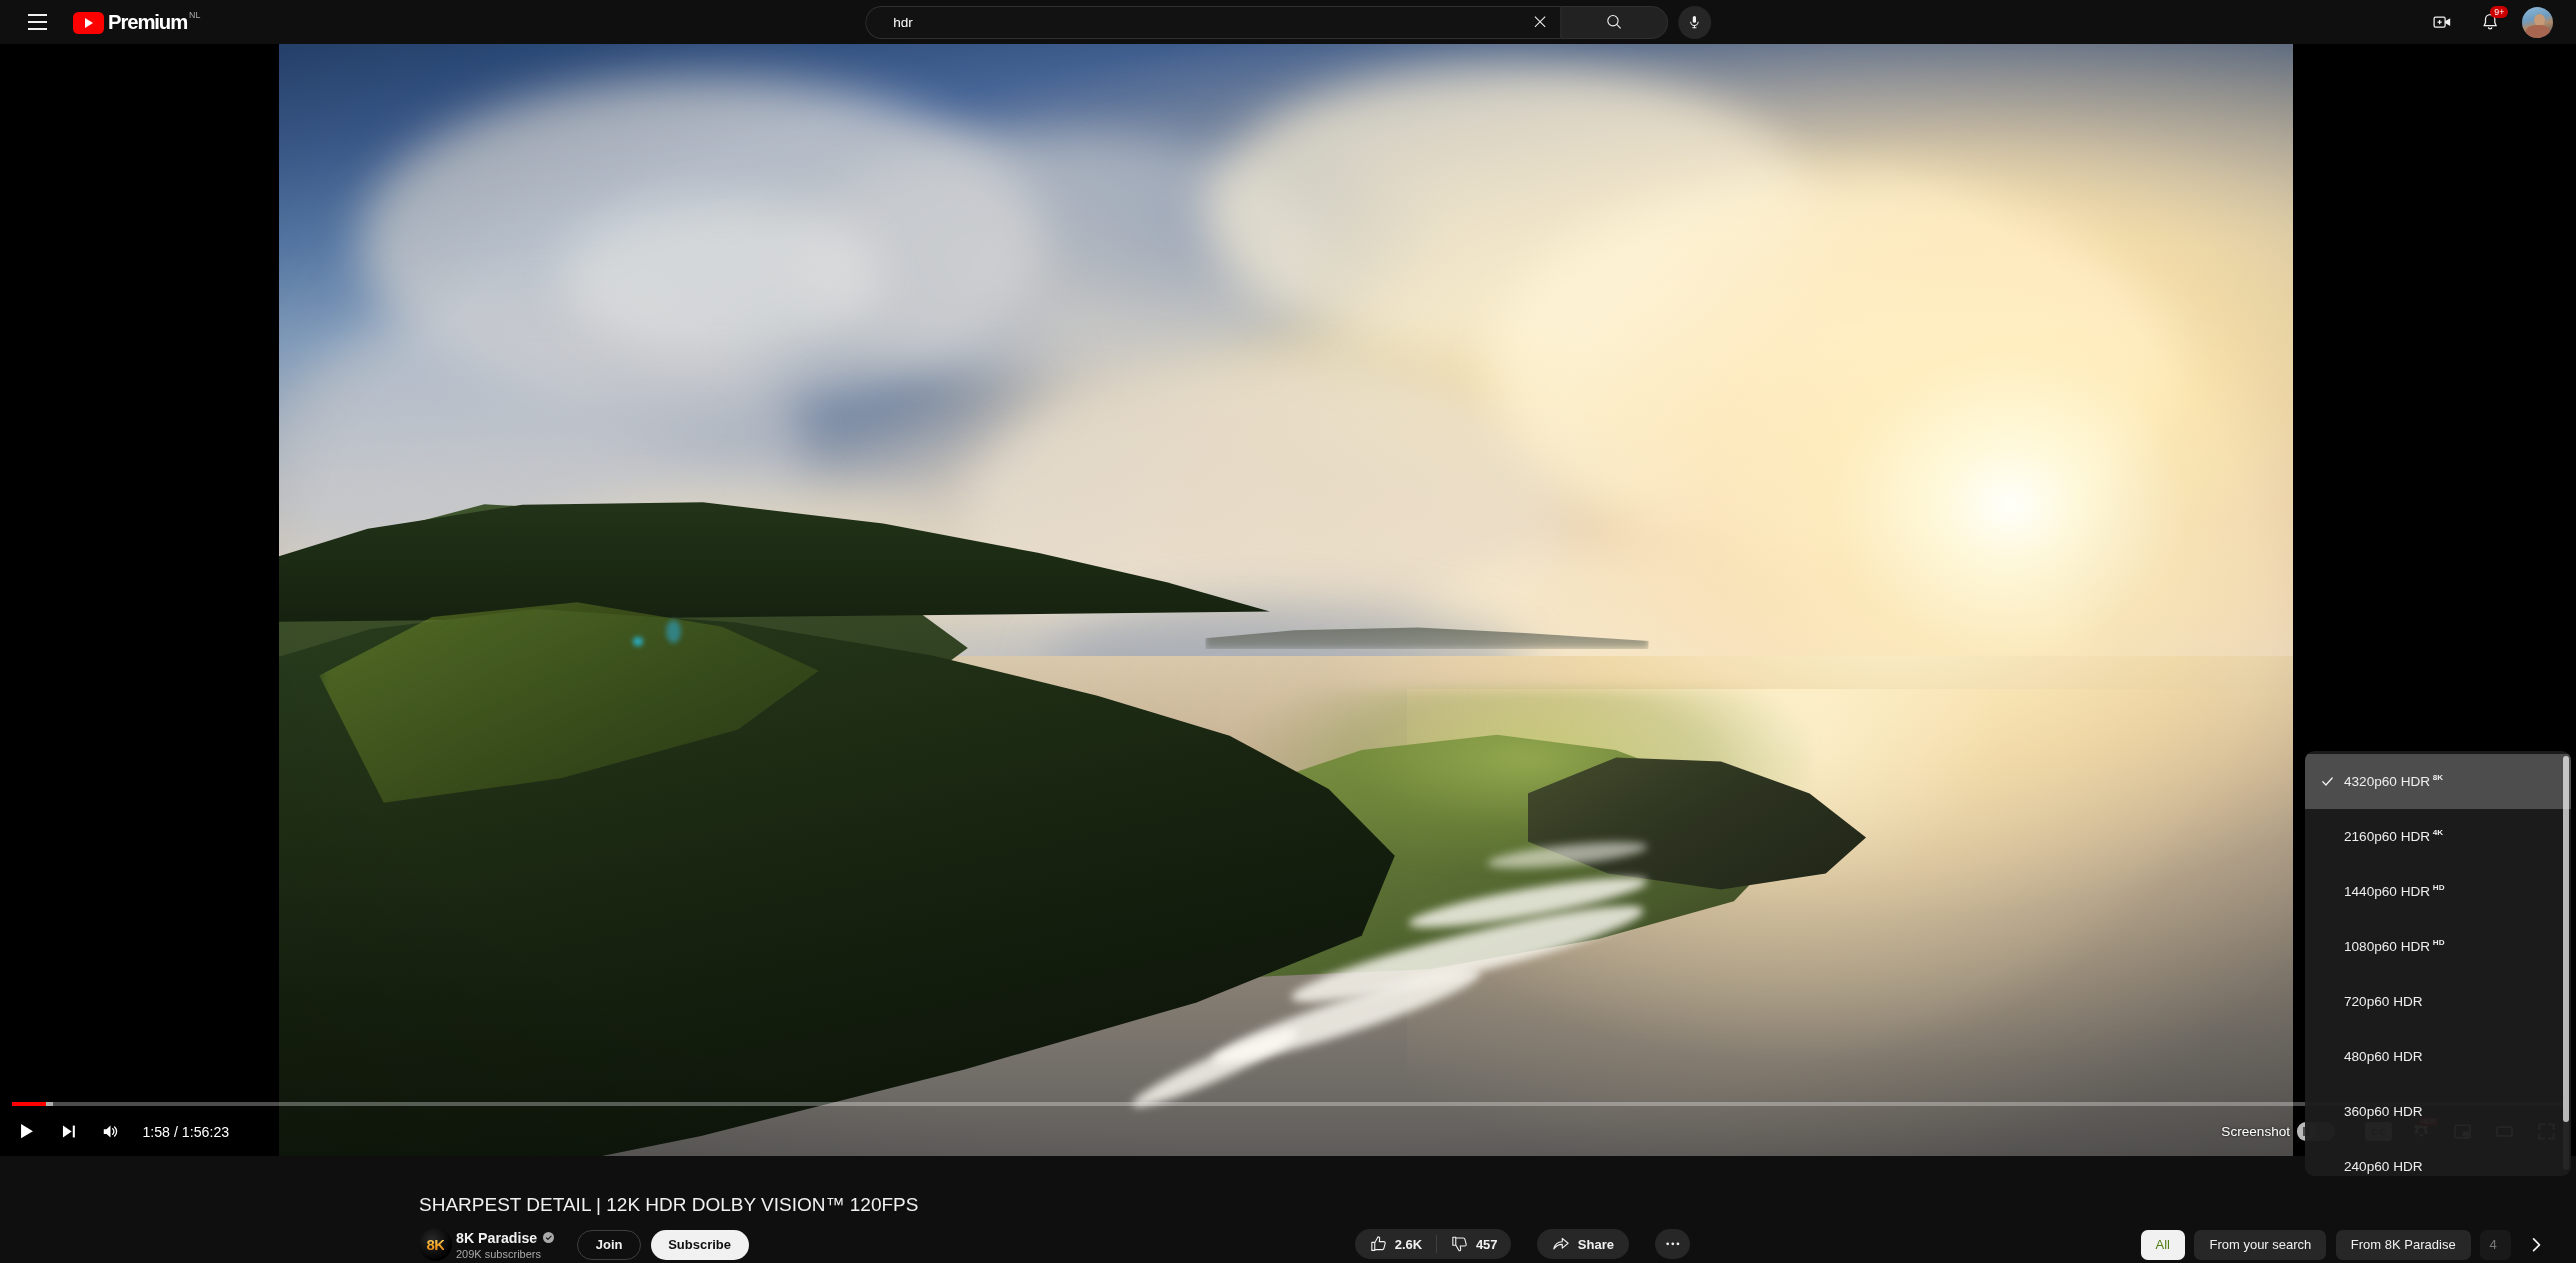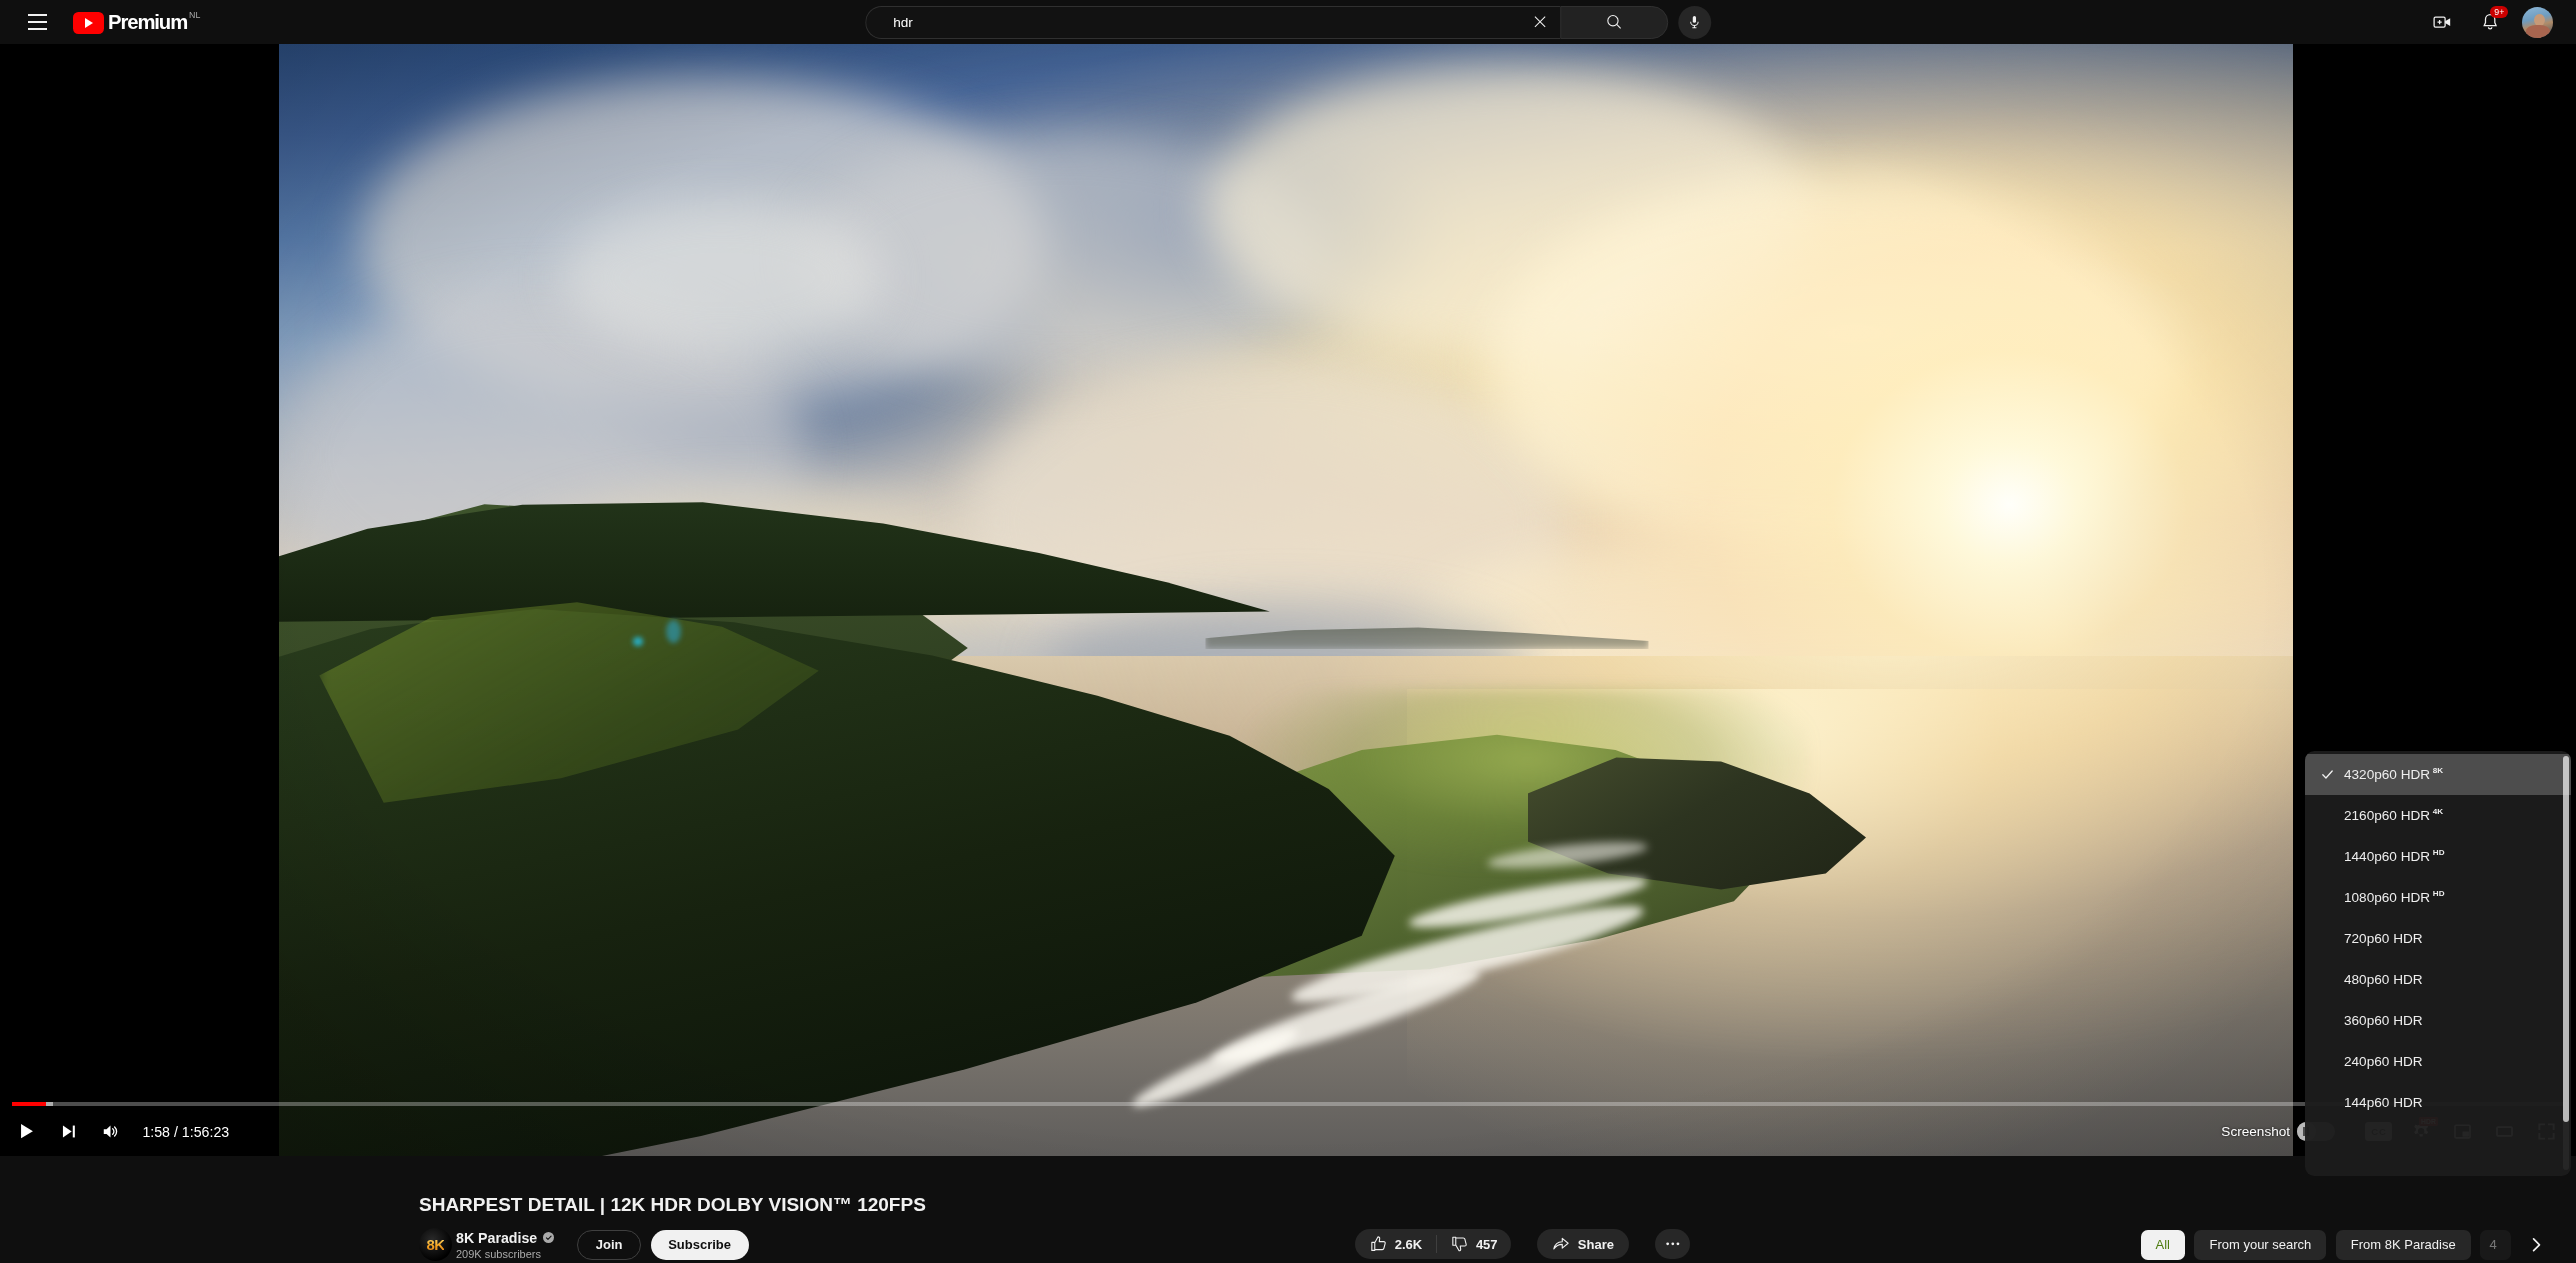--- a/index.html
+++ b/index.html
@@ -266,21 +266,21 @@
   .qm-header {
     height: 49px; display: flex; align-items: center;
     padding-left: 13.6px; gap: 9.5px;
     border-bottom: 0.7px solid rgba(255,255,255,0.12);
     cursor: pointer;
   }
   .qm-back { width: 17.6px; height: 17.6px; display:flex; align-items:center; justify-content:center; }
   .qm-title { color: #eee; font-size: 13.6px; font-weight: 600; }
   .qm-list { padding-top: 2.7px; }
   .qm-item {
-    height: 41px; display: flex; align-items: center;
+    height: 55px; display: flex; align-items: center;
     padding-left: 15px; cursor: pointer;
     color: #eee; font-size: 13.6px; font-weight: 400;
   }
   .qm-item.selected { background: #4d4d4d; }
   .qm-check { width: 24.4px; flex-shrink: 0; display:flex; align-items:center; }
   .qm-label { white-space: nowrap; }
   .qm-sup {
     font-size: 8.1px; font-weight: 600;
     vertical-align: super; margin-left: 2.7px;
     position: relative; top: -4.1px;
@@ -372,21 +372,21 @@
   }
 
   
   .below {
     position: absolute; top: 1156px; left: 0;
     width: 2576px; height: 108px;
     background: #0f0f0f;
   }
   .video-title {
     position: absolute; left: 419px; top: 38px;
-    color: #f1f1f1; font-size: 19px; font-weight: 700;
+    color: #f1f1f1; font-size: 19px; font-weight: 400;
   }
   .channel-row {
     position: absolute; left: 419px; top: 72px;
     display: flex; align-items: center; gap: 0;
   }
   .ch-avatar {
     width: 33px; height: 33px; border-radius: 50%;
     background: radial-gradient(circle at 40% 36%, #2a2a2a 0%, #000 72%);
     display: flex; align-items: center; justify-content: center;
     flex-shrink: 0; cursor: pointer;

